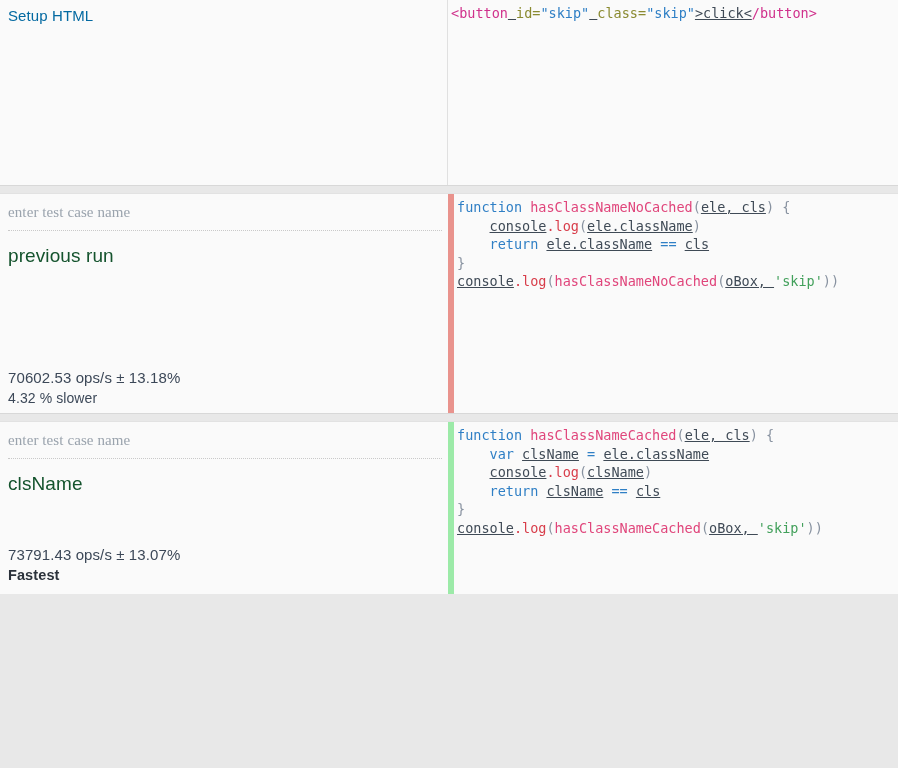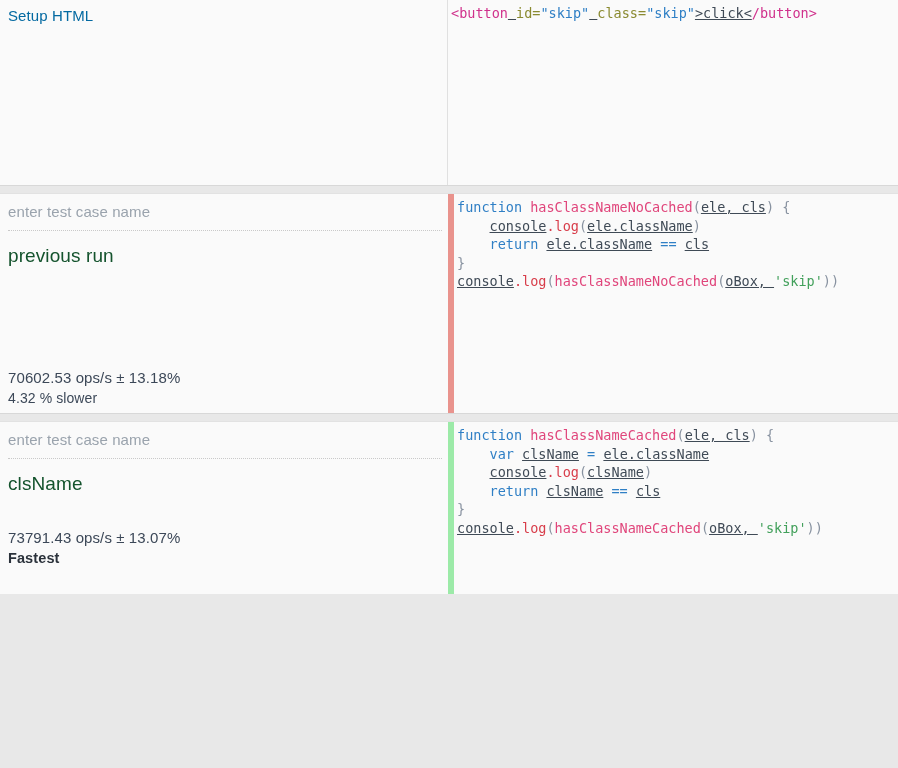--- a/index.html
+++ b/index.html
@@ -114,21 +114,21 @@
 
   .case-name-row {
     margin: 0 6px 0 8px;
     padding: 9px 0 9px 0;
     border-bottom: 1px dotted #c9c9c9;
   }
   .case-name-input {
     border: none;
     outline: none;
     background: transparent;
-    font-family: Liberation Sans, sans-serif;
+    font-family: Liberation Serif, serif;
     font-size: 15px;
     color: #3c4858;
     width: 98%;
     padding: 0;
     margin: 0;
     letter-spacing: .1px;
   }
   .case-name-input::placeholder { color: #9aa3ad; opacity: 1; }
 
   .case-status {
@@ -138,21 +138,21 @@
     line-height: 20px;
     letter-spacing: .1px;
   }
 
   .case-result {
     position: absolute;
     left: 8px;
     bottom: 4px;
     line-height: 21px;
   }
-  .case-section.last .case-result { bottom: 25px; }
+  .case-section.last .case-result { bottom: 8px; }
 
   .ops {
     font-size: 15px;
     color: #3c4858;
     letter-spacing: .1px;
   }
   .verdict-slower {
     font-size: 14px;
     color: #3c4858;
     letter-spacing: .1px;

